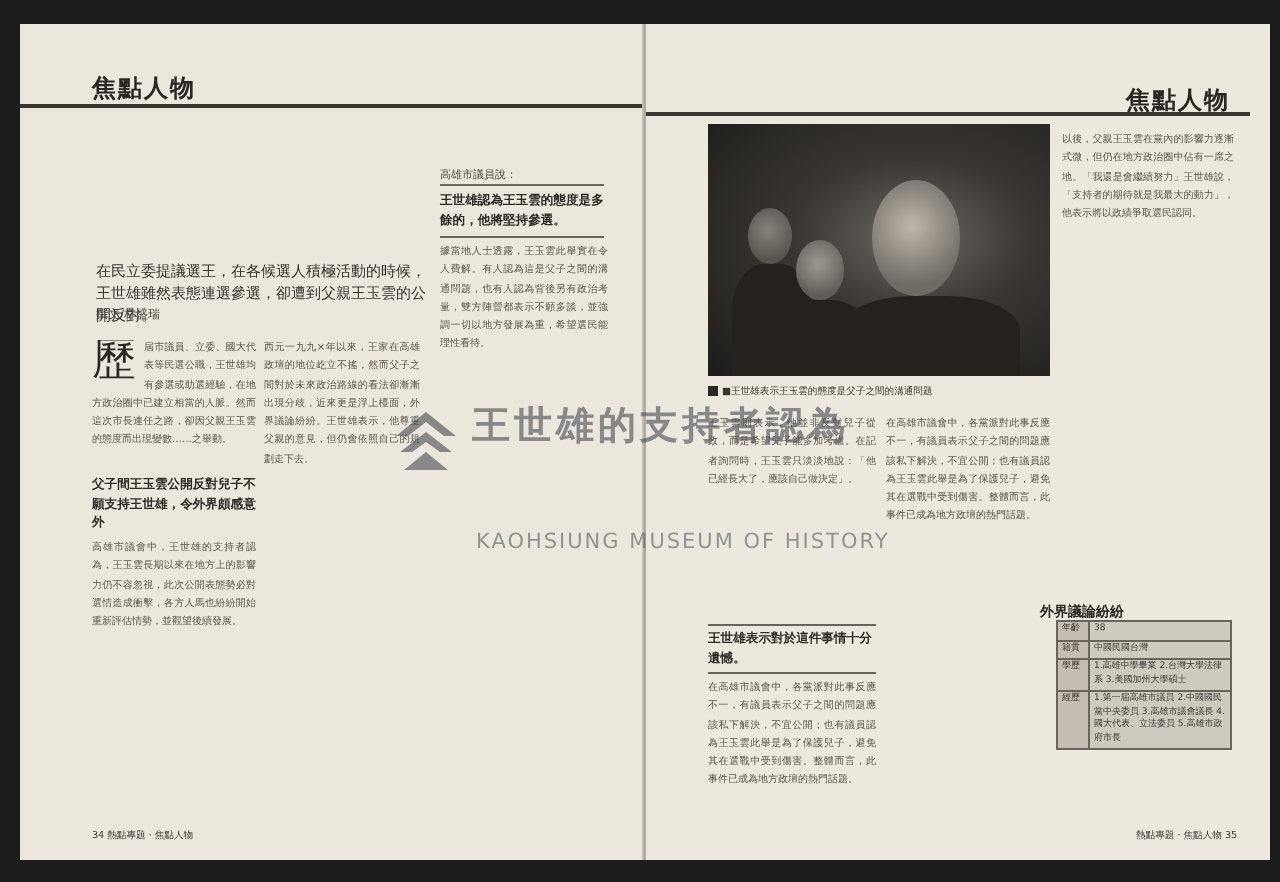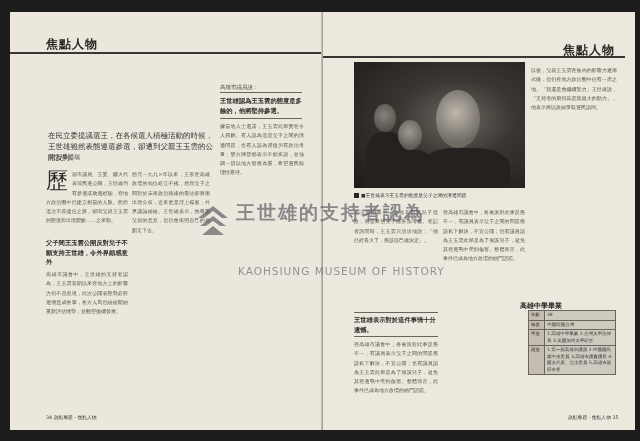--- a/index.html
+++ b/index.html
@@ -93,21 +93,21 @@
     <div class="thin-rule" style="left:31px; top:324px; width:84px;"></div>
     <div class="body-col" style="left:31px; top:328px; width:84px; height:70px;">在高雄市議會中，各黨派對此事反應不一，有議員表示父子之間的問題應該私下解決，不宜公開；也有議員認為王玉雲此舉是為了保護兒子，避免其在選戰中受到傷害。整體而言，此事件已成為地方政壇的熱門話題。</div>
     <div class="body-col" style="left:120px; top:196px; width:82px; height:202px;">在高雄市議會中，各黨派對此事反應不一，有議員表示父子之間的問題應該私下解決，不宜公開；也有議員認為王玉雲此舉是為了保護兒子，避免其在選戰中受到傷害。整體而言，此事件已成為地方政壇的熱門話題。</div>
 
     <div class="footer" style="left:245px;">熱點專題 · 焦點人物  35</div>
   </div>
 
   <div class="ghost-title"></div>
 </div>
 
-<div class="profile-title">高雄中學畢業</div>
+<div class="profile-title">外界議論紛紛</div>
 <table class="profile-table">
   <tbody>
       <tr>
     <td class="k">年齡</td>
     <td>38</td>
   </tr>
   <tr>
     <td class="k">籍貫</td>
     <td>中國民國台灣</td>
   </tr>

